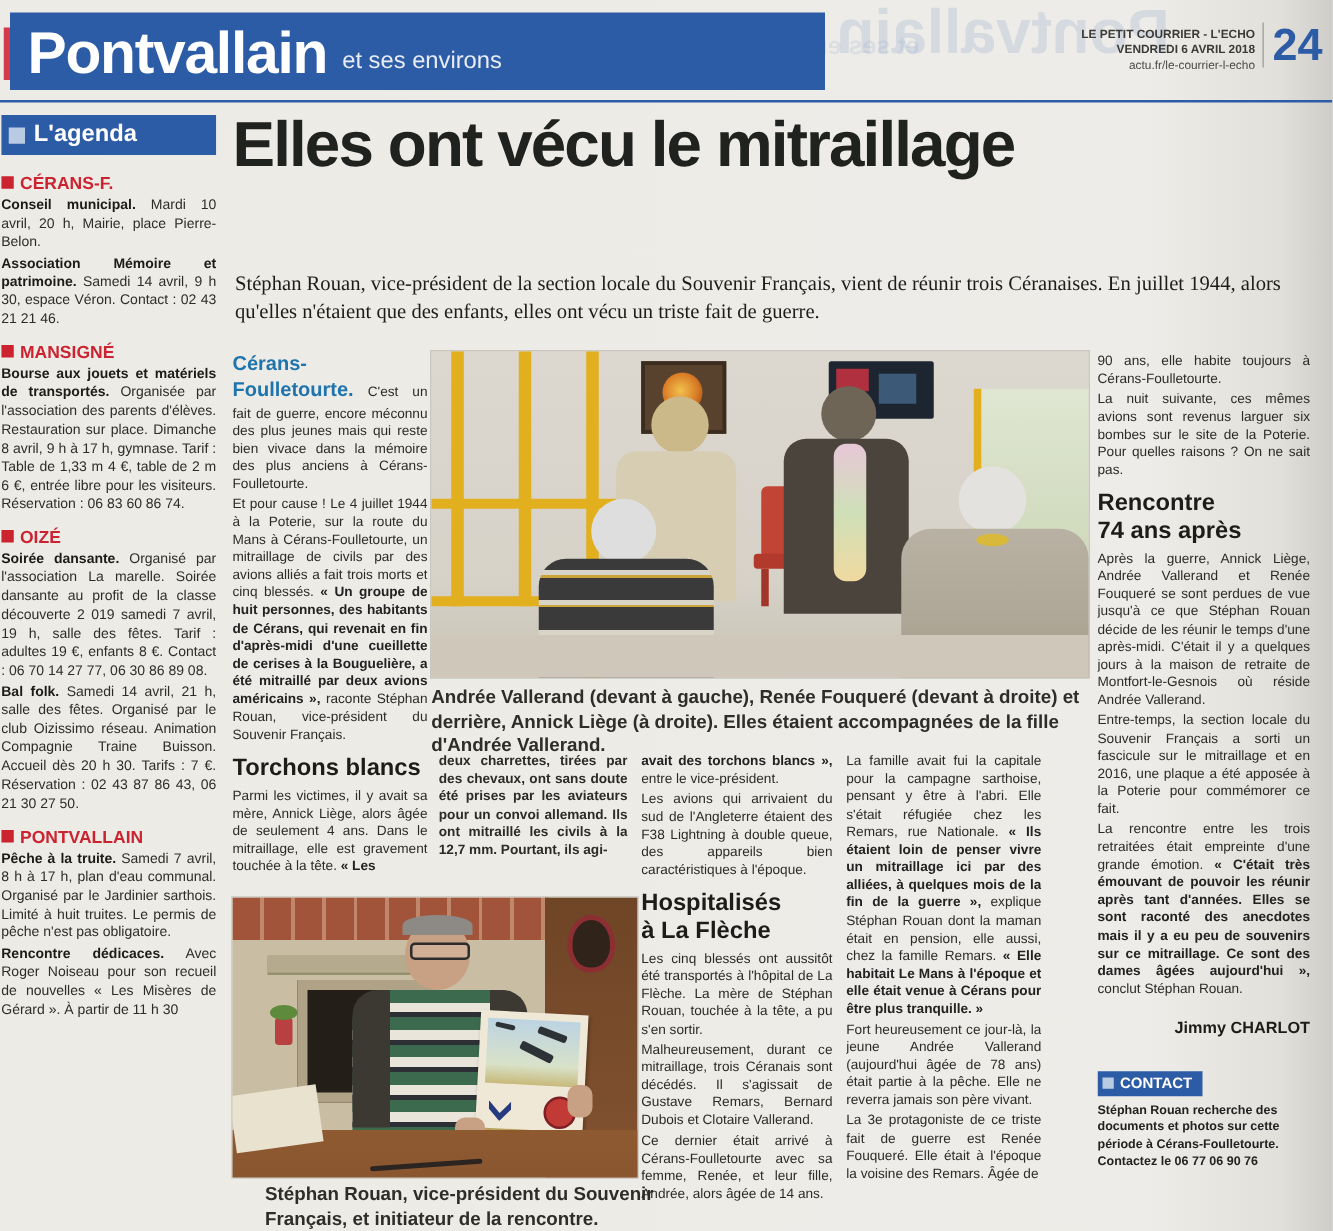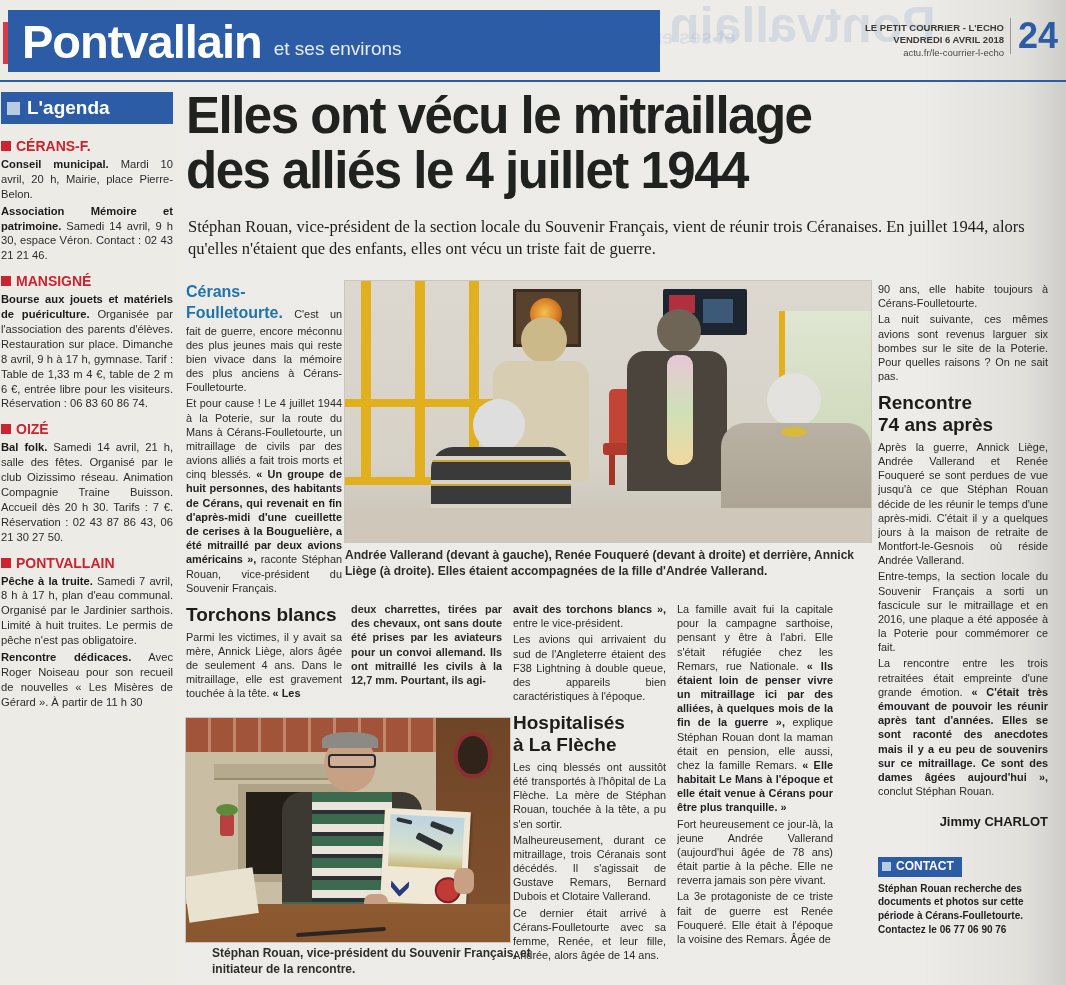--- a/index.html
+++ b/index.html
@@ -51,21 +51,21 @@
   #col3{left:513px;top:602px;width:153px;height:382px;}
   #col4{left:677px;top:602px;width:156px;height:382px;}
   #col5{left:878px;top:282px;width:170px;height:700px;}
   .byline{text-align:right;font-weight:bold;font-size:13px;margin:16px 0 26px 0 !important;color:#1c1c19;}
   .contact-label{display:inline-flex;align-items:center;gap:5px;background:#2d5ca6;color:#fff;
                  font-weight:bold;font-size:12px;padding:2px 8px 2px 4px;margin-bottom:5px;}
   .contact-label .sq-lt{width:9px;height:9px;}
   .contact-txt{font-weight:bold;font-size:10px;line-height:1.38;color:#222;text-align:left;}
   
   .photo{position:absolute;overflow:hidden;background:#d9d5cc;box-shadow:0 0 0 1px #c9c6bf;}
-  .caption{position:absolute;font-size:12px;font-weight:bold;line-height:1.3;color:#2d2d29;text-align:left;}
+  .caption{position:absolute;font-size:15px;font-weight:bold;line-height:1.3;color:#2d2d29;text-align:left;}
   .abs{position:absolute;}
   
   .p1-wall{left:0;top:0;width:100%;height:100%;background:linear-gradient(#dcd8d0 0%,#d6d2c8 70%,#c8c2b4 100%);}
   .p1-floor{left:0;bottom:0;width:100%;height:34px;background:#cfc8ba;}
   .ybar{background:#e2af1e;width:10px;top:0;height:78%;}
   .ybar2{background:#e2af1e;height:8px;left:0;width:32%;}
   .p1-paint{left:168px;top:8px;width:62px;height:52px;background:#58422e;border:3px solid #3a2c1e;}
   .p1-swirl{left:14px;top:6px;width:32px;height:32px;border-radius:50%;
             background:radial-gradient(circle at 45% 45%, #f2c14e 0%, #d97b25 55%, #7a4418 100%);}
   .p1-tv{left:318px;top:8px;width:84px;height:46px;background:#1d2630;border-radius:2px;}
@@ -129,44 +129,44 @@
       </div>
       <p><b>Conseil municipal.</b> <span>Mardi 10 avril, 20 h, Mairie, place Pierre-Belon.</span></p>
       <p><b>Association Mémoire et patrimoine.</b> <span>Samedi 14 avril, 9 h 30, espace Véron. Contact : 02 43 21 21 46.</span></p>
     </div>
 
     <div class="ag-sec">
       <div class="ag-town">
         <span class="sq-rd"></span>
         <span>MANSIGNÉ</span>
       </div>
-      <p><b>Bourse aux jouets et matériels de puériculture.</b> <span>Organisée par l'association des parents d'élèves. Restauration sur place. Dimanche 8 avril, 9 h à 17 h, gymnase. Tarif : Table de 1,33 m 4 €, table de 2 m 6 €, entrée libre pour les visiteurs. Réservation : 06 83 60 86 74.</span></p>
+      <p><b>Bourse aux jouets et matériels de transportés.</b> <span>Organisée par l'association des parents d'élèves. Restauration sur place. Dimanche 8 avril, 9 h à 17 h, gymnase. Tarif : Table de 1,33 m 4 €, table de 2 m 6 €, entrée libre pour les visiteurs. Réservation : 06 83 60 86 74.</span></p>
     </div>
 
     <div class="ag-sec">
       <div class="ag-town">
         <span class="sq-rd"></span>
         <span>OIZÉ</span>
       </div>
+      <p><b>Soirée dansante.</b> <span>Organisé par l'association La marelle. Soirée dansante au profit de la classe découverte 2 019 samedi 7 avril, 19 h, salle des fêtes. Tarif : adultes 19 €, enfants 8 €. Contact : 06 70 14 27 77, 06 30 86 89 08.</span></p>
       <p><b>Bal folk.</b> <span>Samedi 14 avril, 21 h, salle des fêtes. Organisé par le club Oizissimo réseau. Animation Compagnie Traine Buisson. Accueil dès 20 h 30. Tarifs : 7 €. Réservation : 02 43 87 86 43, 06 21 30 27 50.</span></p>
     </div>
 
     <div class="ag-sec">
       <div class="ag-town">
         <span class="sq-rd"></span>
         <span>PONTVALLAIN</span>
       </div>
       <p><b>Pêche à la truite.</b> <span>Samedi 7 avril, 8 h à 17 h, plan d'eau communal. Organisé par le Jardinier sarthois. Limité à huit truites. Le permis de pêche n'est pas obligatoire.</span></p>
       <p><b>Rencontre dédicaces.</b> <span>Avec Roger Noiseau pour son recueil de nouvelles « Les Misères de Gérard ». À partir de 11 h 30</span></p>
     </div>
   </div>
 
   <div class="headline">
     <div>Elles ont vécu le mitraillage</div>
-    <div>des alliés le 4 juillet 1944</div>
   </div>
   <div class="standfirst">Stéphan Rouan, vice-président de la section locale du Souvenir Français, vient de réunir trois Céranaises. En juillet 1944, alors qu'elles n'étaient que des enfants, elles ont vécu un triste fait de guerre.</div>
 
   <div id="col1" class="col">
     <p><span class="lead-town">Cérans-Foulletourte.</span> <span>C'est un fait de guerre, encore méconnu des plus jeunes mais qui reste bien vivace dans la mémoire des plus anciens à Cérans-Foulletourte.</span></p>
     <p class="sp"><span class="ind"></span><span>Et pour cause ! Le 4 juillet 1944 à la Poterie, sur la route du Mans à Cérans-Foulletourte, un mitraillage de civils par des avions alliés a fait trois morts et cinq blessés. </span><span class="bq">« Un groupe de huit personnes, des habitants de Cérans, qui revenait en fin d'après-midi d'une cueillette de cerises à la Bouguelière, a été mitraillé par deux avions américains », </span><span>raconte Stéphan Rouan, vice-président du Souvenir Français.</span></p>
     <p class="subhead">Torchons blancs</p>
     <p><span>Parmi les victimes, il y avait sa mère, Annick Liège, alors âgée de seulement 4 ans. Dans le mitraillage, elle est gravement touchée à la tête. </span><span class="bq">« Les</span></p>
   </div>
 

